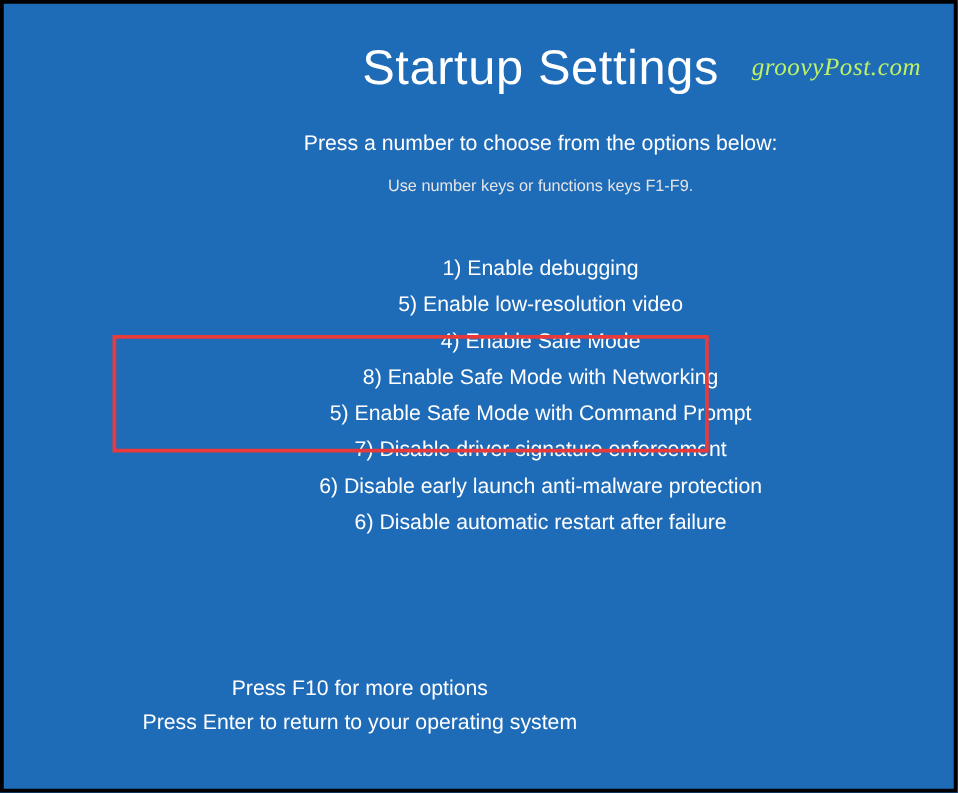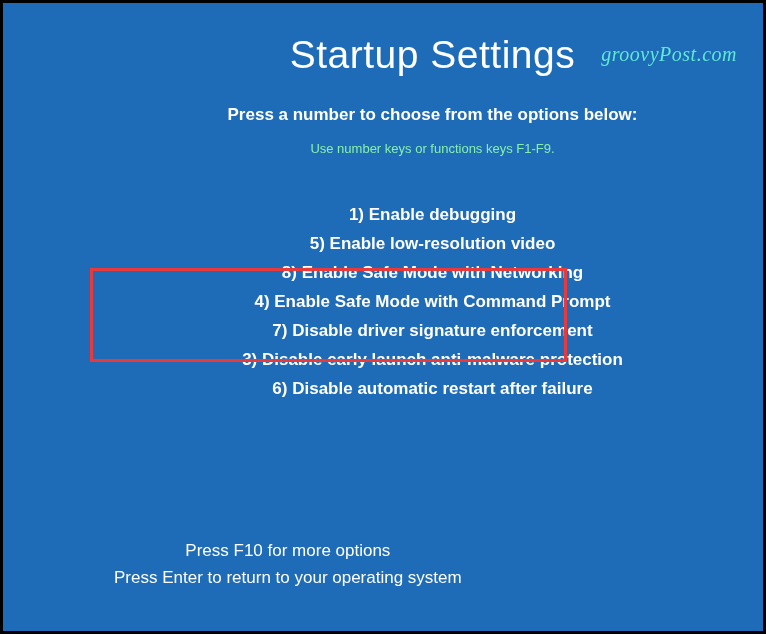--- a/index.html
+++ b/index.html
@@ -22,35 +22,35 @@
       padding: 30px 0 0 99px;
     }
     .title {
       font-size: 39px;
       font-weight: 300;
       letter-spacing: 0.5px;
       margin-bottom: 28px;
     }
     .subtitle {
       font-size: 17px;
-      font-weight: 700;
+      font-weight: 400;
       margin-bottom: 16px;
     }
     .hint {
       font-size: 13px;
       font-weight: 400;
-      color: #86efac;
+      color: #e5e5e5;
       margin-bottom: 44px;
     }
     .option-list {
       list-style: none;
     }
     .option-item {
       font-size: 17px;
-      font-weight: 700;
+      font-weight: 400;
       line-height: 29px;
       padding: 0;
     }
     .highlight-box {
       position: absolute;
       border: 3px solid #e83a3a;
       pointer-events: none;
     }
     .footer {
       position: absolute;
@@ -63,38 +63,39 @@
       font-weight: 400;
       line-height: 27px;
     }
     .watermark {
       position: absolute;
       top: 40px;
       right: 26px;
       font-family: Georgia, "Times New Roman", serif;
       font-size: 20px;
       font-style: italic;
-      color: #5eead4;
+      color: #bef264;
       letter-spacing: 0.5px;
     }
   </style>
 </head>
 <body>
 
 <div class="content">
   <h1 class="title">Startup Settings</h1>
   <div class="subtitle">Press a number to choose from the options below:</div>
   <div class="hint">Use number keys or functions keys F1-F9.</div>
   <ul class="option-list">
     <li class="option-item">1) Enable debugging</li>
     <li class="option-item">5) Enable low-resolution video</li>
+    <li class="option-item">4) Enable Safe Mode</li>
     <li class="option-item">8) Enable Safe Mode with Networking</li>
-    <li class="option-item">4) Enable Safe Mode with Command Prompt</li>
+    <li class="option-item">5) Enable Safe Mode with Command Prompt</li>
     <li class="option-item">7) Disable driver signature enforcement</li>
-    <li class="option-item">3) Disable early launch anti-malware protection</li>
+    <li class="option-item">6) Disable early launch anti-malware protection</li>
     <li class="option-item">6) Disable automatic restart after failure</li>
   </ul>
 </div>
 
 <div class="footer">
   <div class="footer-line">Press F10 for more options</div>
   <div class="footer-line">Press Enter to return to your operating system</div>
 </div>
 
 <div class="watermark">groovyPost.com</div>

